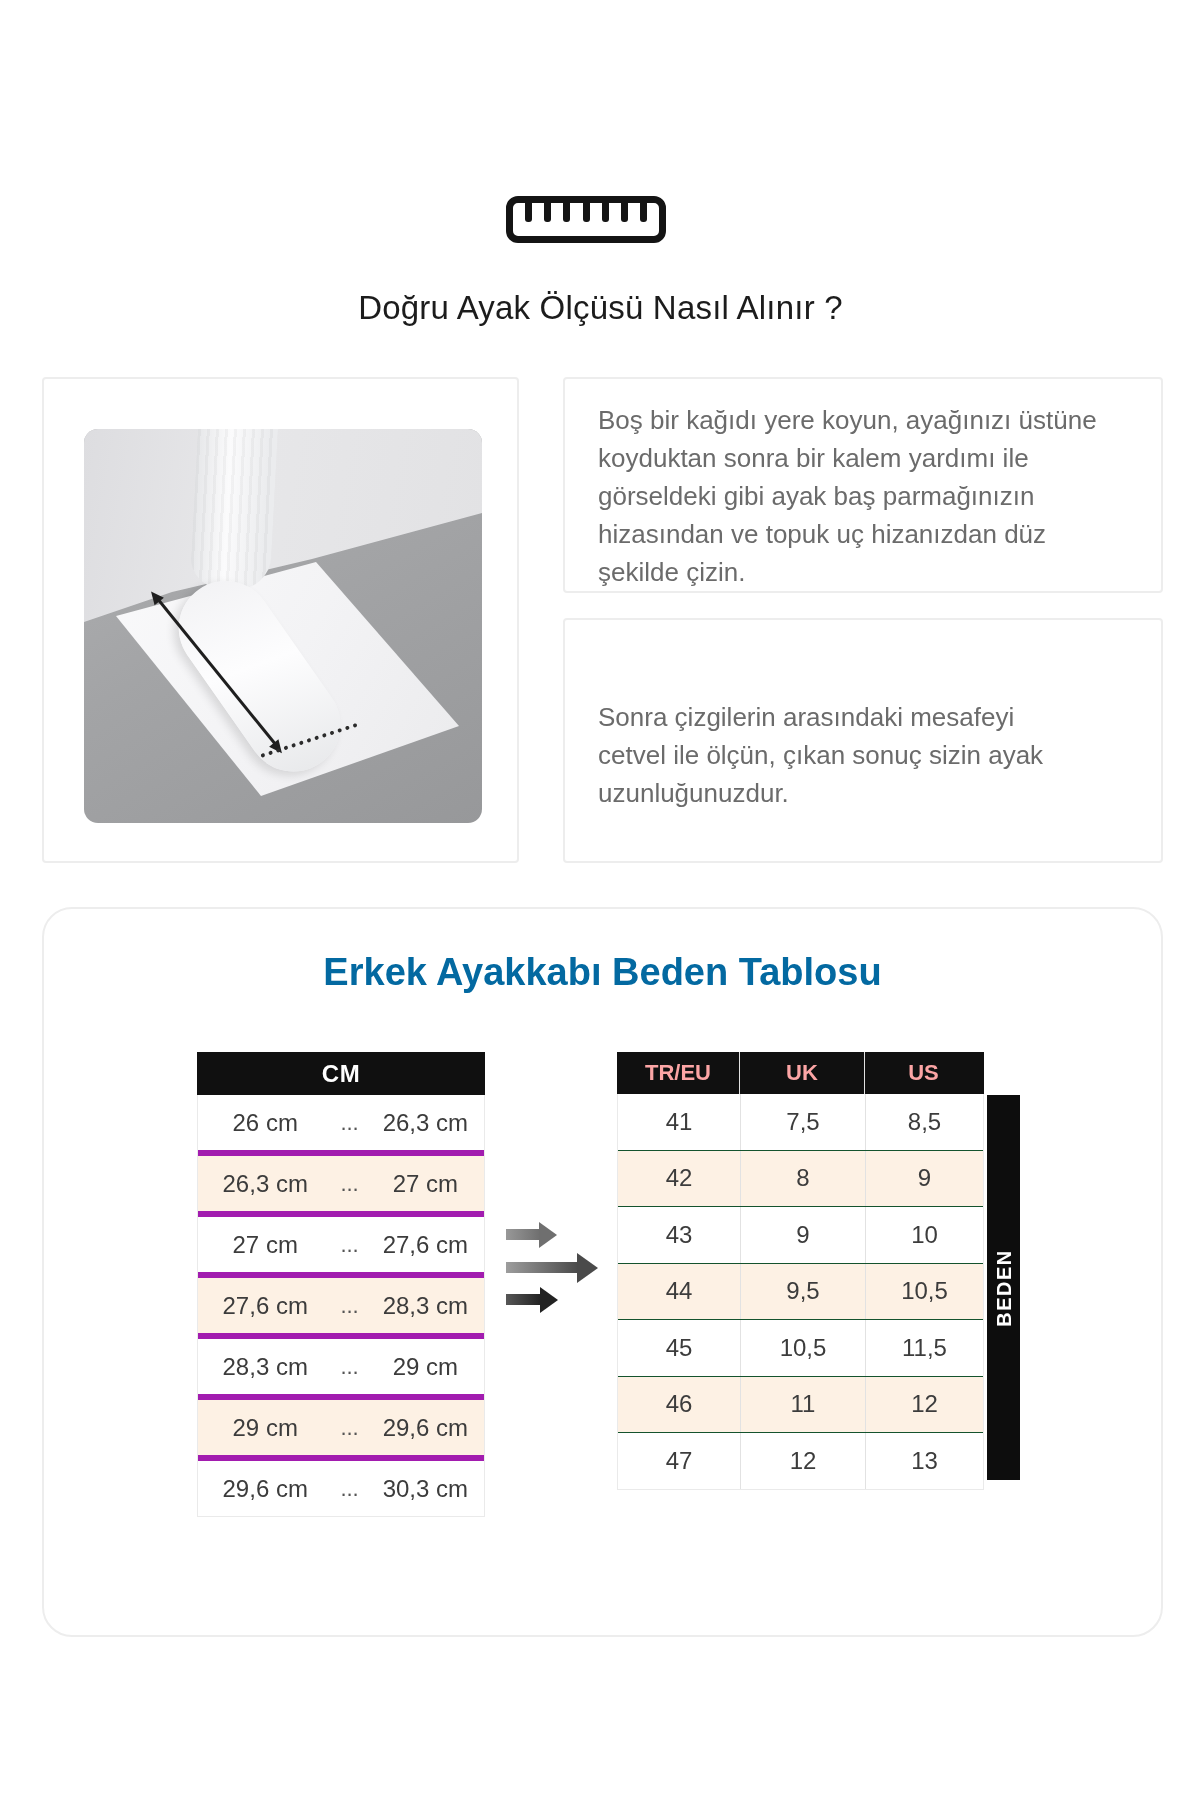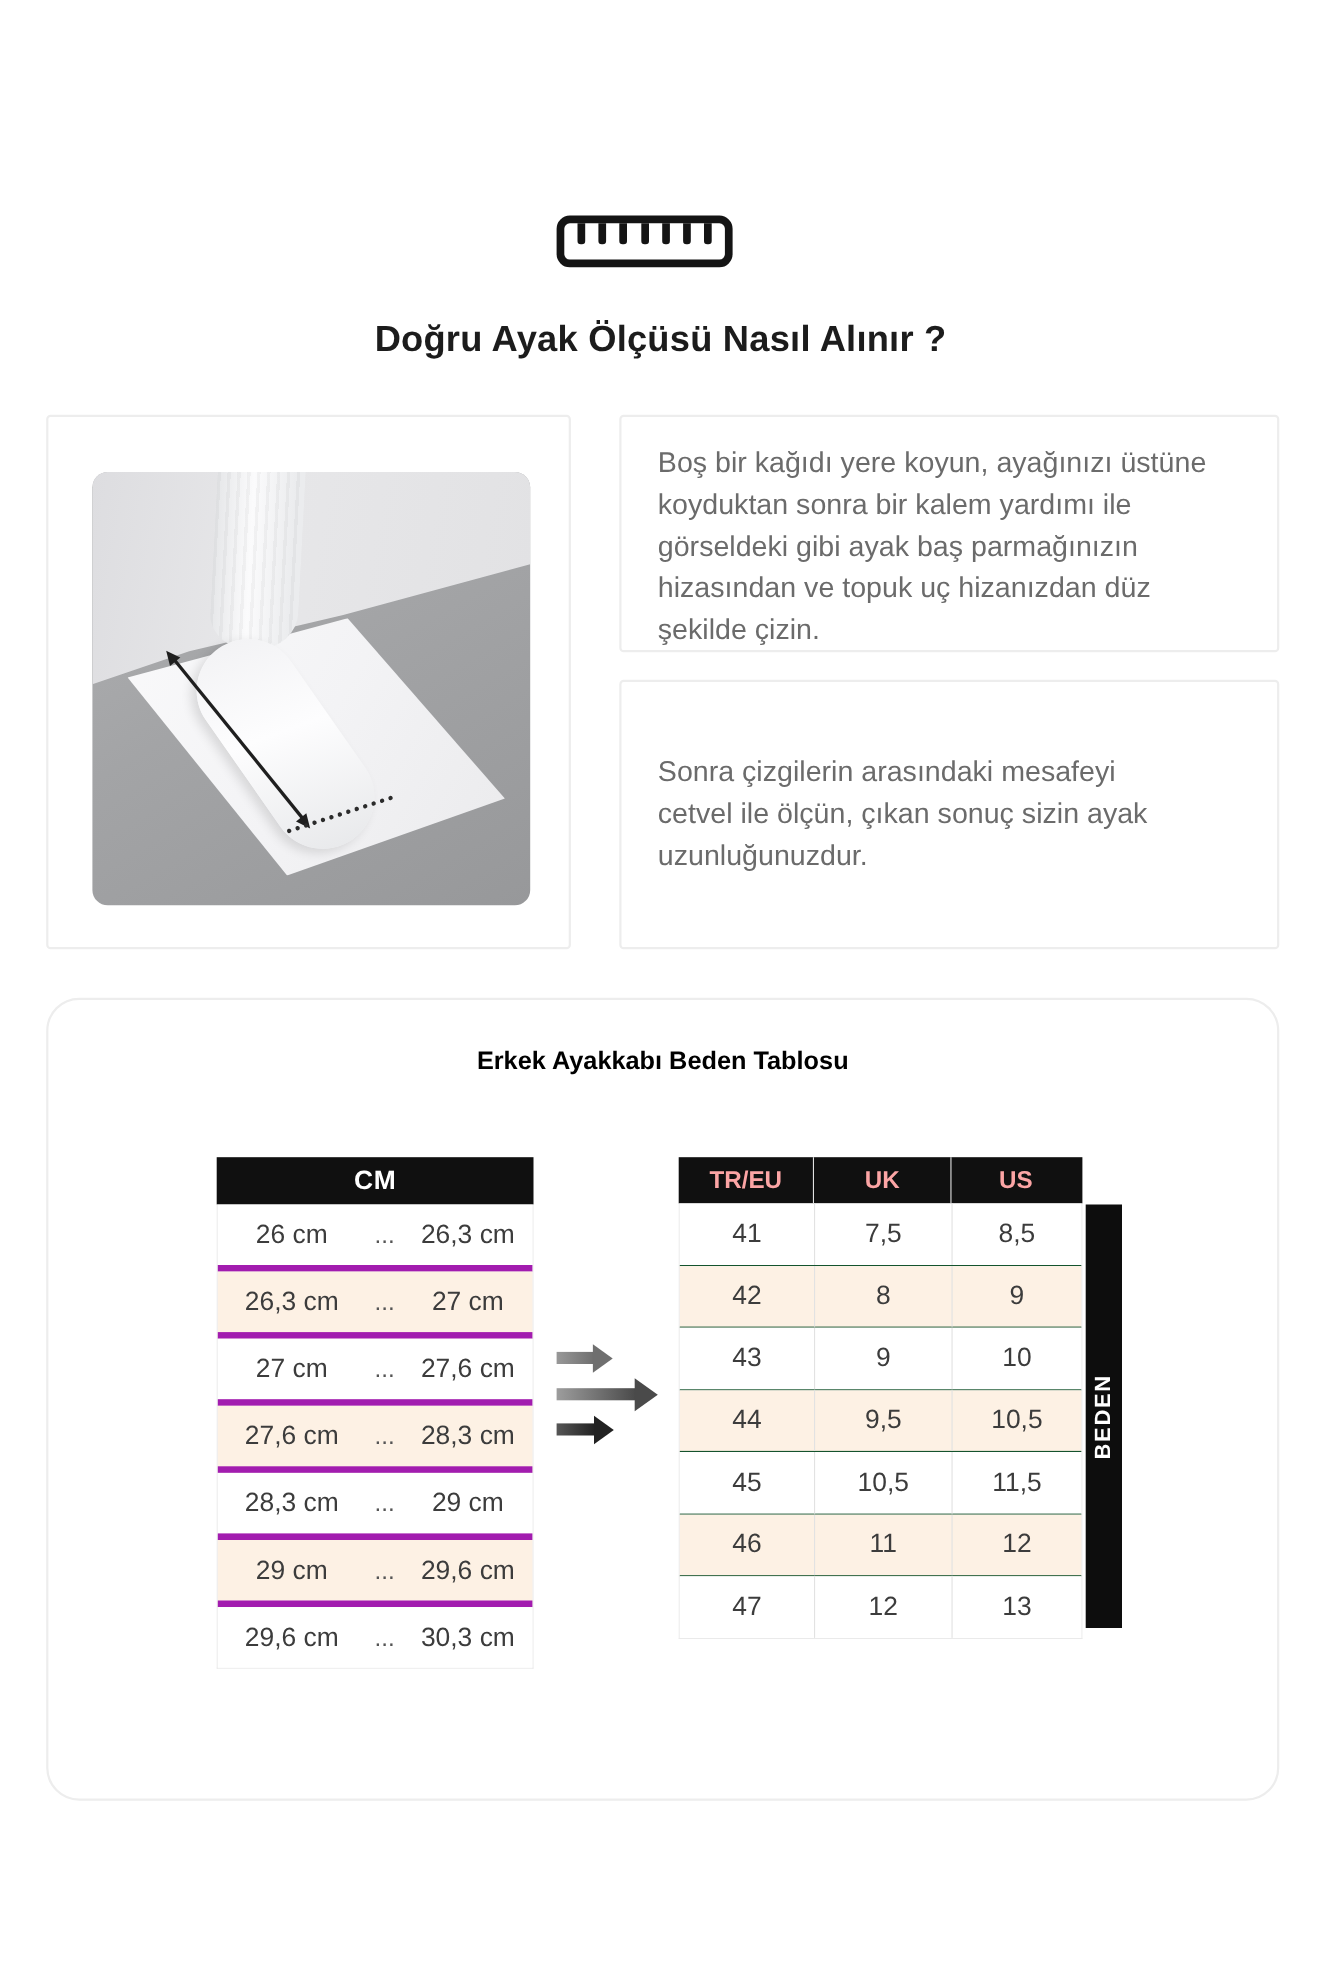--- a/index.html
+++ b/index.html
@@ -11,30 +11,30 @@
   
   .ruler{
     position:absolute;left:506px;top:196px;width:160px;height:47px;
     box-sizing:border-box;border:7px solid #141414;border-radius:12px;
     display:flex;justify-content:space-evenly;align-items:flex-start;
   }
   .ruler .tick{width:7px;height:19px;background:#141414;border-radius:0 0 3px 3px;}
   
   .main-title{
     position:absolute;left:40px;top:289px;width:1121px;margin:0;
-    text-align:center;font-size:33px;font-weight:700;color:#1c1c1c;letter-spacing:.2px;
+    text-align:center;font-size:33px;font-weight:400;color:#1c1c1c;letter-spacing:.2px;
   }
   
   .card{
     position:absolute;box-sizing:border-box;background:#fff;
     border:2px solid #ededed;border-radius:4px;
   }
   .photo-card{left:42px;top:377px;width:477px;height:486px;}
   .text-card-1{left:563px;top:377px;width:600px;height:216px;padding:22px 28px 0 33px;}
-  .text-card-2{left:563px;top:618px;width:600px;height:245px;padding:62px 28px 0 33px;}
+  .text-card-2{left:563px;top:618px;width:600px;height:245px;padding:78px 28px 0 33px;}
   .text-card-1 .line,.text-card-2 .line{
     font-size:26px;line-height:38px;color:#6b6b6b;white-space:nowrap;
   }
   
   .photo{
     position:absolute;left:40px;top:50px;width:398px;height:394px;
     border-radius:14px;overflow:hidden;
     background:linear-gradient(150deg,#b0b1b3 0%,#a3a4a6 45%,#97989a 100%);
   }
   .wall{
@@ -69,21 +69,21 @@
   .measure-arrow:before{left:-12px;border-right:13px solid #1f1f1f;}
   .measure-arrow:after{right:-12px;border-left:13px solid #1f1f1f;}
   .dotted-line{
     position:absolute;left:177px;top:325px;width:101px;height:0;
     border-top:4px dotted #2b2b2b;transform:rotate(-18deg);transform-origin:left center;
   }
   
   .chart-card{left:42px;top:907px;width:1121px;height:730px;border-radius:30px;}
   .chart-title{
     position:absolute;left:0;top:42px;width:100%;margin:0;text-align:center;
-    font-size:23px;font-weight:700;color:#000000;
+    font-size:38px;font-weight:700;color:#0369a1;
   }
   
   .cm-table{position:absolute;left:153px;top:143px;width:288px;}
   .cm-header{
     height:43px;background:#101010;color:#fff;display:flex;align-items:center;justify-content:center;
     font-size:24px;font-weight:700;letter-spacing:.5px;
   }
   .cm-rows{border:1px solid #eaeaea;border-top:none;box-sizing:border-box;}
   .cm-row{height:55px;display:flex;align-items:center;border-bottom:6px solid #a21caf;background:#fff;
     font-size:24px;color:#3c3c3c;}

